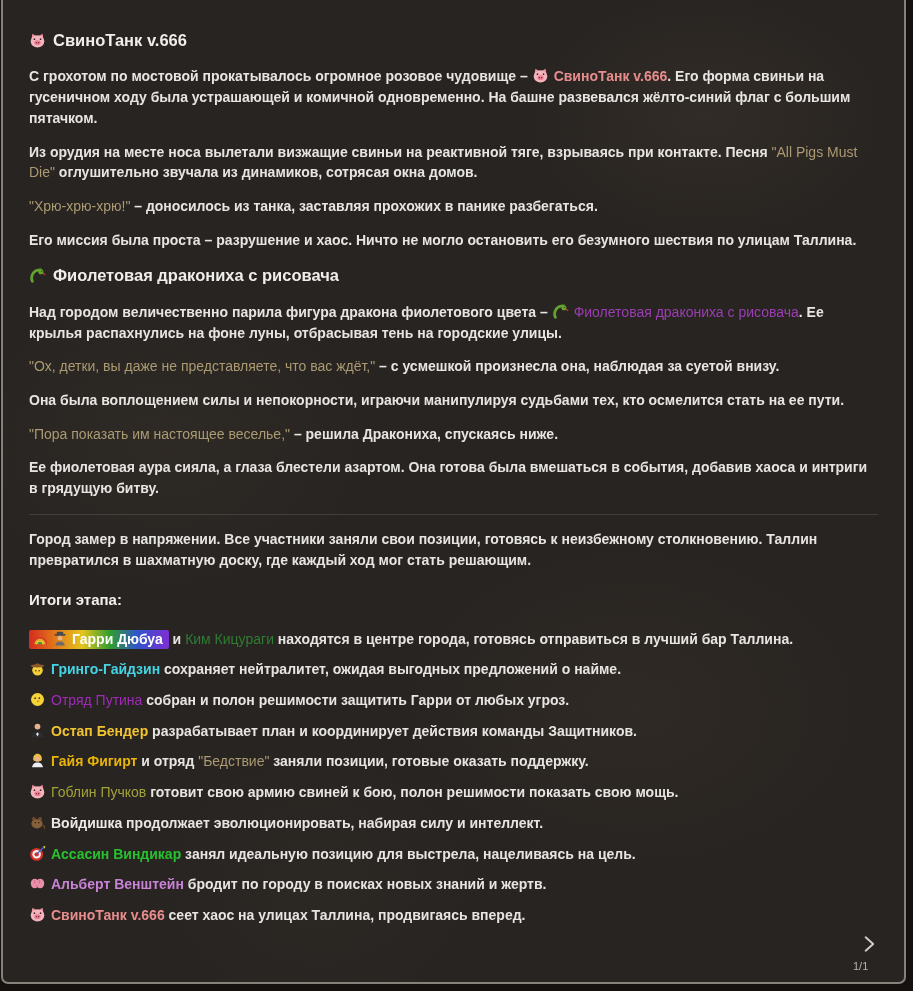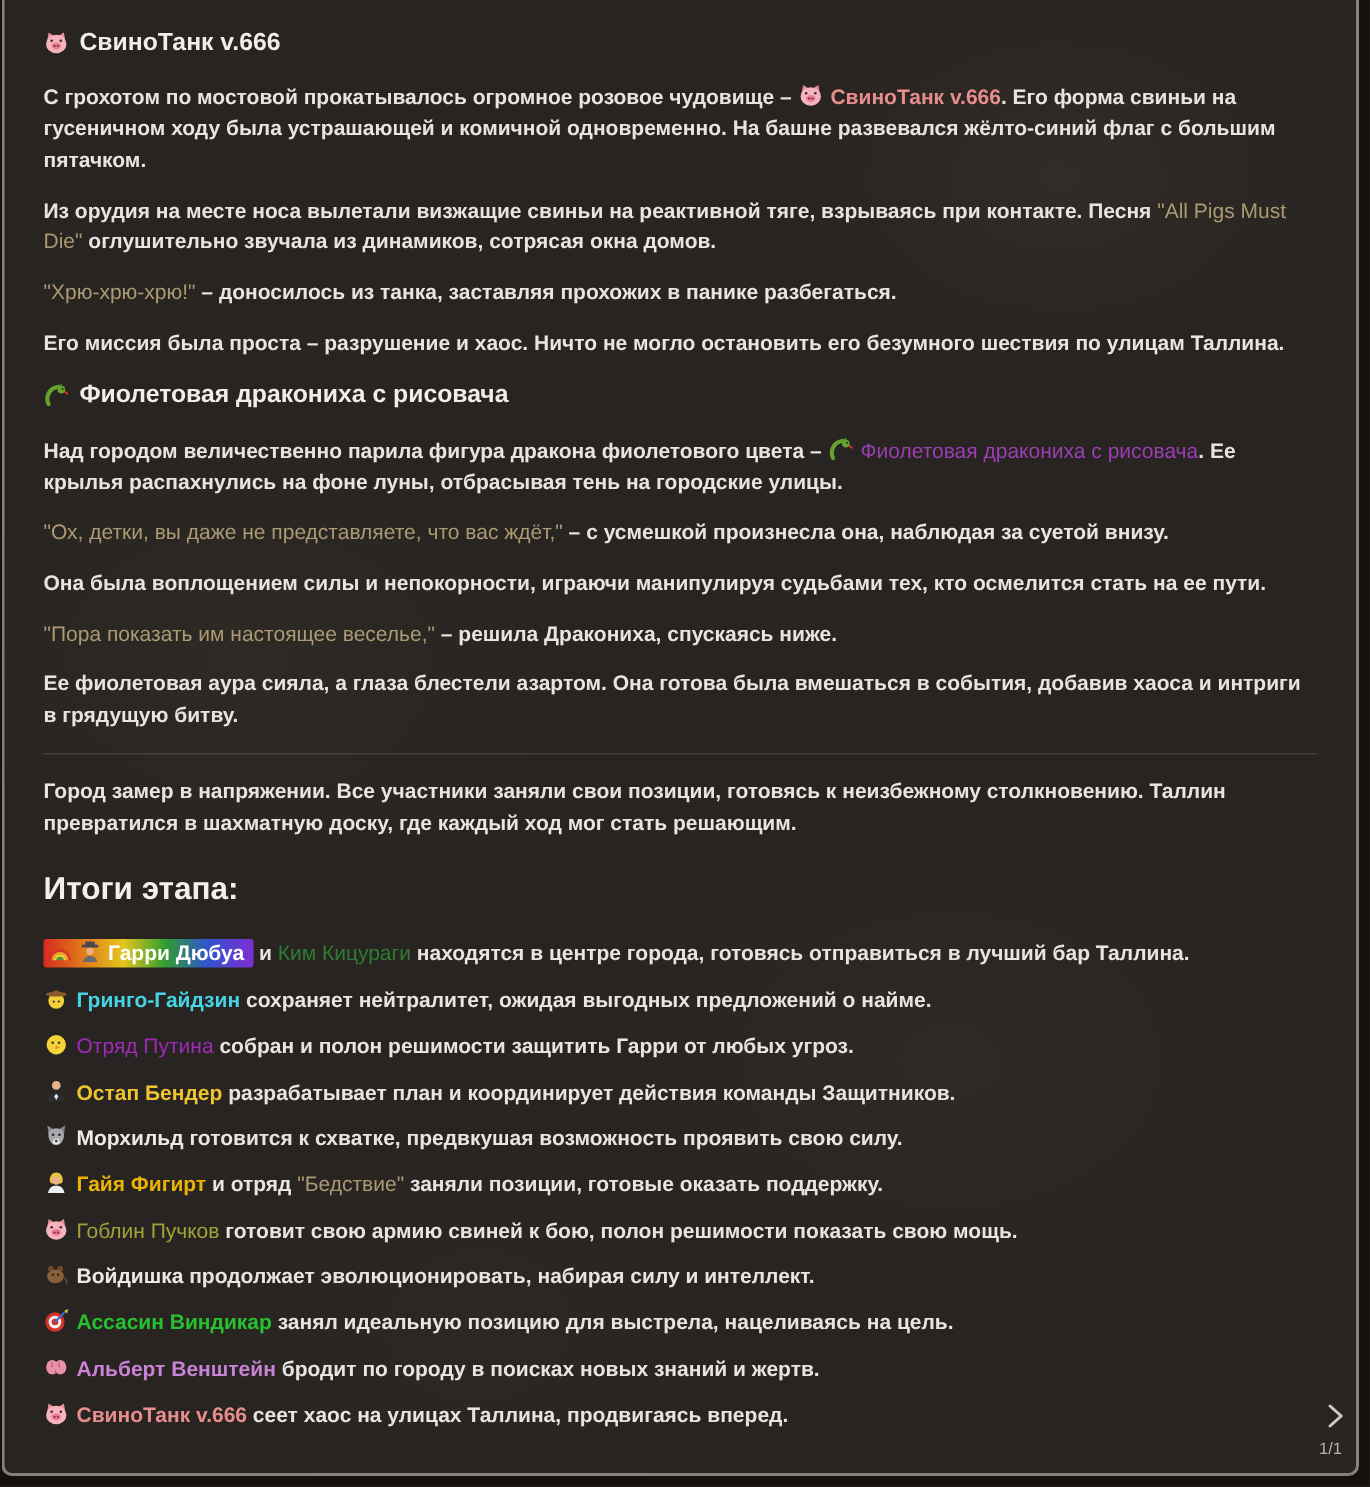--- a/index.html
+++ b/index.html
@@ -16,24 +16,24 @@
   .frame::before{
     content:"";position:absolute;inset:0;pointer-events:none;
     background:
       radial-gradient(260px 180px at 78% 12%, rgba(92,80,66,.18), transparent 70%),
       radial-gradient(300px 220px at 18% 45%, rgba(90,82,70,.12), transparent 70%),
       radial-gradient(340px 240px at 70% 72%, rgba(88,76,62,.14), transparent 70%),
       radial-gradient(240px 200px at 35% 90%, rgba(80,72,60,.10), transparent 70%);
   }
   .content{
     position:relative;padding:13px 26px 4px 26px;
-    color:#e7e5e2;font-size:14px;font-weight:700;line-height:1.48;
+    color:#e7e5e2;font-size:14px;font-weight:700;line-height:1.48;margin-top:12px;
   }
   h3.sec{font-size:16.5px;margin:3px 0 14px;color:#f0eeeb;display:flex;align-items:center;gap:7px}
-  h2.big{font-size:21px;margin:19px 0 17px;color:#f2f0ed}
+  h2.big{font-size:15px;margin:19px 0 17px;color:#f2f0ed}
   p.para{margin:0 0 13px}
   p.item{margin:0 0 10px}
   hr.div{border:none;border-top:1px solid rgba(255,255,255,.12);margin:15px 0 14px}
   .icn{display:inline-block;vertical-align:-3px;line-height:0;margin-right:5px}
   .icn svg{display:block}
   h3.sec .icn{margin-right:0;vertical-align:middle}
   
   .seg-quote{color:#ab9a72;font-weight:400}
   .seg-name-pig{color:#e88d8d;font-weight:700}
   .seg-name-dragon{color:#9b3db3;font-weight:400}
@@ -45,21 +45,21 @@
   .seg-name-gaya{color:#eab308;font-weight:700}
   .seg-name-goblin{color:#a2a238;font-weight:400}
   .seg-name-ayal{color:#4f9aa8;font-weight:400}
   .seg-name-vindicar{color:#27c12f;font-weight:700}
   .seg-name-albert{color:#c882d6;font-weight:700}
   .hl-rainbow{
     background:linear-gradient(90deg,#d62b1f,#e0761a 18%,#e5c51d 38%,#2f9e2f 58%,#3153cf 78%,#7e2fd2 100%);
     color:#fff;padding:1px 6px 2px 3px;border-radius:2px;font-weight:700;
   }
   .hl-rainbow .icn{vertical-align:-3px;margin-right:4px}
-  .pager{position:absolute;right:4px;bottom:8px;text-align:center}
+  .pager{position:absolute;right:25px;bottom:8px;}
   .pager .chev{display:block;cursor:pointer;margin:0 0 1px 6px}
   .pager .lbl{font-size:11px;color:#b7b4af;font-weight:400}
 </style>
 </head>
 <body>
 
 <div class="frame">
   <div class="content" id="story-content">
       <h3 class="sec">
         <span class="icn">
@@ -138,29 +138,20 @@
             <polygon points="9.5,10.5 13,12 9.5,13.5" fill="#e8862a"></polygon>
             <circle cx="7.2" cy="8.4" r="1" fill="#333"></circle>
             <circle cx="12.2" cy="8.4" r="1" fill="#333"></circle>
           </svg></span><span class="seg-name-putin">Отряд Путина</span><span> собран и полон решимости защитить Гарри от любых угроз.</span></p>
       <p class="item"><span class="icn"><svg width="17" height="17" viewBox="0 0 20 20">
             <circle cx="10" cy="5.4" r="3.4" fill="#e9b28c"></circle>
             <path d="M3,18 C4,12.5 7,11.4 10,11.4 C13,11.4 16,12.5 17,18 Z" fill="#2c2c33"></path>
             <polygon points="10,12 8.4,14 10,17 11.6,14" fill="#e9e9ec"></polygon>
           </svg></span><span class="seg-name-ostap">Остап Бендер</span><span> разрабатывает план и координирует действия команды Защитников.</span></p>
       <p class="item"><span class="icn"><svg width="17" height="17" viewBox="0 0 20 20">
-            <polygon points="3,1.6 8.2,4.8 4,9" fill="#84868a"></polygon>
-            <polygon points="17,1.6 11.8,4.8 16,9" fill="#84868a"></polygon>
-            <path d="M10,3.8 C14,3.8 16.6,7 16,10.6 C15.5,14 13,17 10,17 C7,17 4.5,14 4,10.6 C3.4,7 6,3.8 10,3.8 Z" fill="#a6a8ac"></path>
-            <path d="M10,11.8 C12,11.8 13.1,13.8 12.6,15.3 C12.1,16.7 7.9,16.7 7.4,15.3 C6.9,13.8 8,11.8 10,11.8 Z" fill="#e4e4e4"></path>
-            <circle cx="10" cy="13.8" r="1" fill="#262626"></circle>
-            <circle cx="7.5" cy="8.8" r="1" fill="#262626"></circle>
-            <circle cx="12.5" cy="8.8" r="1" fill="#262626"></circle>
-          </svg></span><span class="seg-name-white">Морхильд</span><span> готовится к схватке, предвкушая возможность проявить свою силу.</span></p>
-      <p class="item"><span class="icn"><svg width="17" height="17" viewBox="0 0 20 20">
             <path d="M5,9.5 C4.3,4.5 7,2 10,2 C13,2 15.7,4.5 15,9.5 L13.8,10.5 L6.2,10.5 Z" fill="#e8c23a"></path>
             <circle cx="10" cy="8.2" r="3.3" fill="#e9b28c"></circle>
             <path d="M3.5,18 C4.5,13 7.5,12.3 10,12.3 C12.5,12.3 15.5,13 16.5,18 Z" fill="#eceff1"></path>
           </svg></span><span class="seg-name-gaya">Гайя Фигирт</span><span> и отряд </span><span class="seg-quote">"Бедствие"</span><span> заняли позиции, готовые оказать поддержку.</span></p>
       <p class="item"><span class="icn"><svg width="17" height="17" viewBox="0 0 20 20">
             <polygon points="3,8 4,2 9,5" fill="#e9909c"></polygon>
             <polygon points="17,8 16,2 11,5" fill="#e9909c"></polygon>
             <ellipse cx="10" cy="11" rx="8" ry="7.2" fill="#f5b4bd"></ellipse>
             <ellipse cx="10" cy="12.5" rx="3.7" ry="2.7" fill="#e87e90"></ellipse>
             <circle cx="8.7" cy="12.5" r="0.8" fill="#6e2833"></circle>

